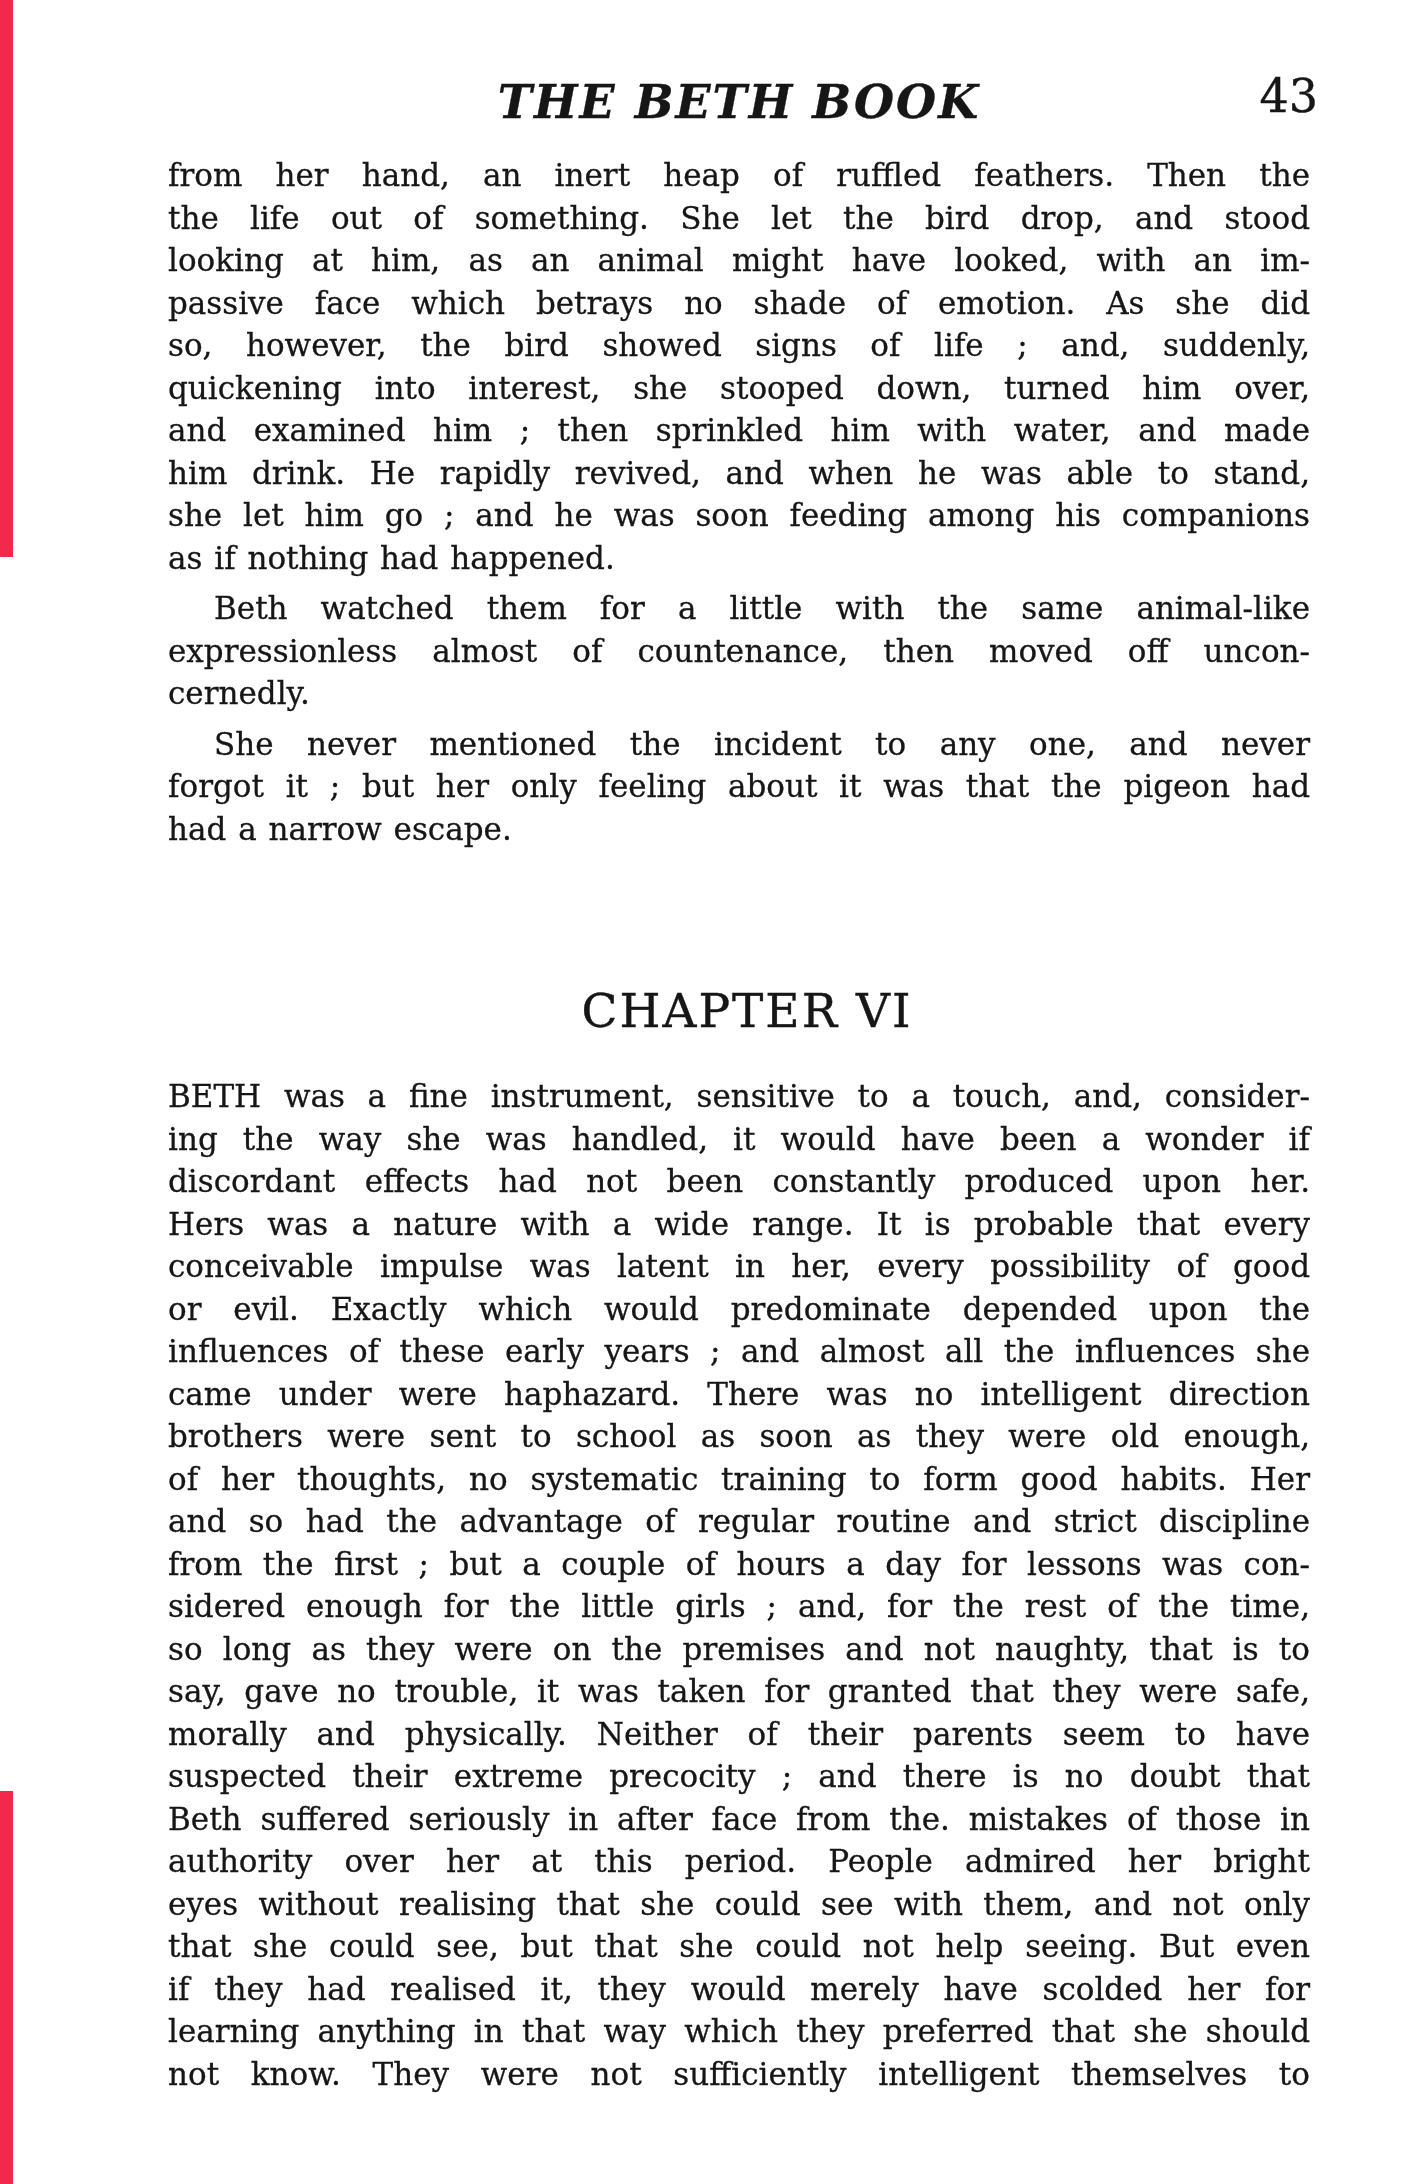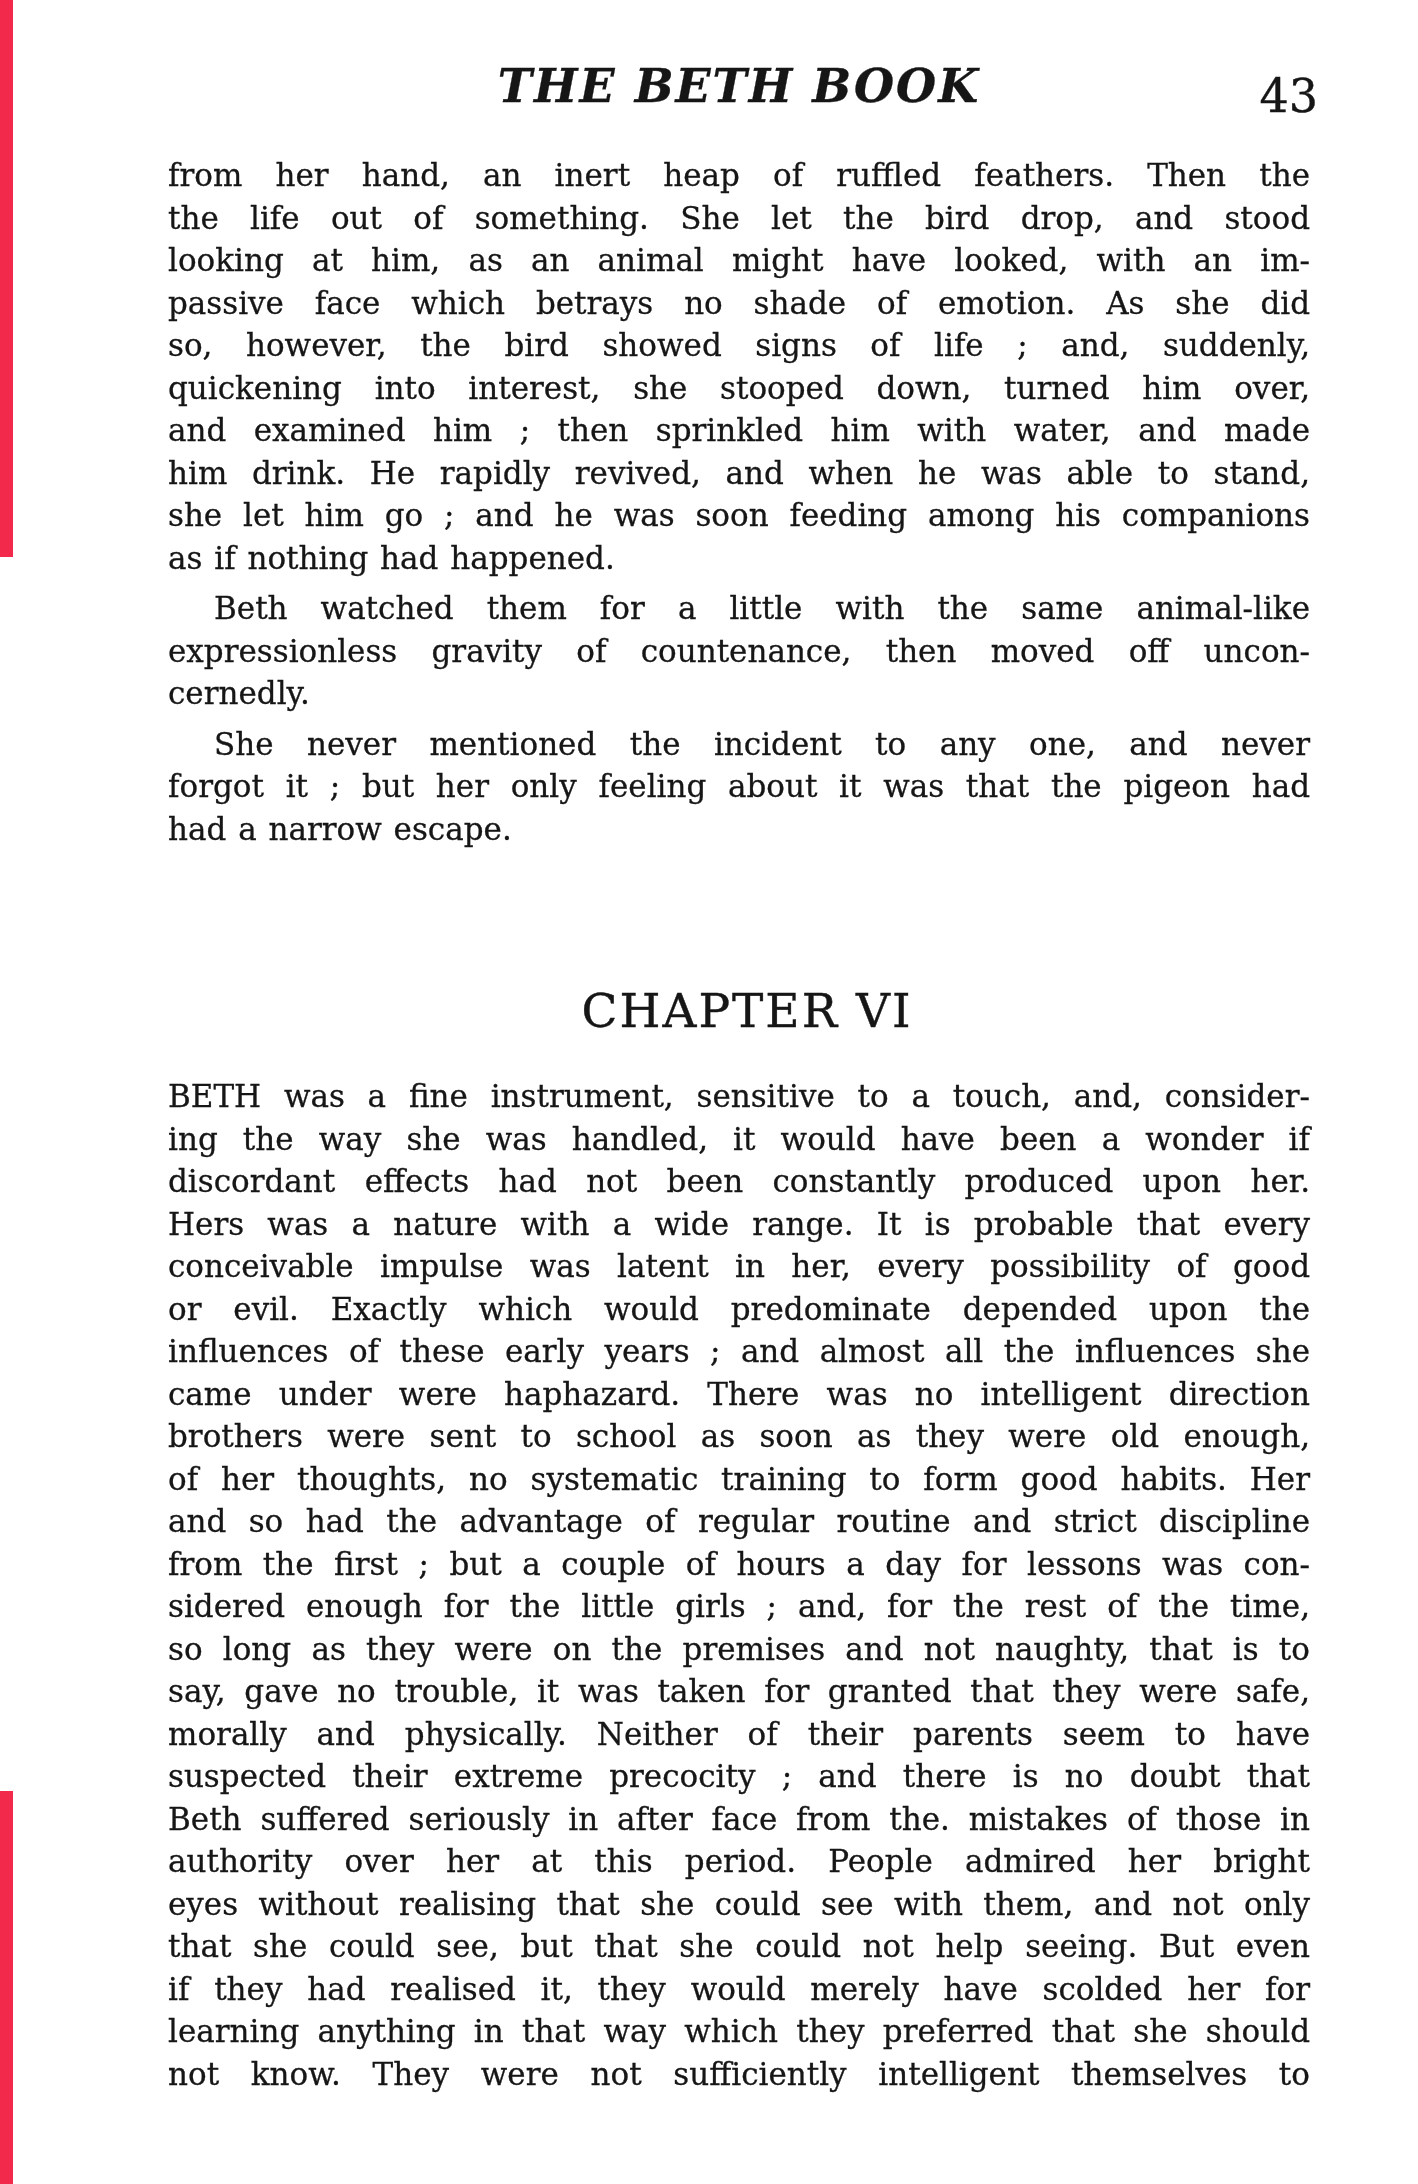--- a/index.html
+++ b/index.html
@@ -16,21 +16,21 @@
     background: #f2294a;
   }
   .strip-top    { top: 0;      height: 557px; }
   .strip-bottom { top: 1791px; height: 393px; }
 
   .running-header {
     position: absolute; left: 160px; top: 56px;
     width: 1158px; height: 70px;
   }
   .running-title {
-    position: absolute; left: 0; right: 0; top: 0;
+    position: absolute; left: 0; right: 0; top: 16px;
     text-align: center;
     font-style: italic; font-weight: bold;
     font-size: 46px; line-height: 60px;
     letter-spacing: 2px;
     -webkit-text-stroke: 0.3px #161616;
   }
   .page-number {
     position: absolute; right: 0; top: 14px;
     font-weight: normal; font-size: 46px; line-height: 52px;
     -webkit-text-stroke: 0.4px #161616;
@@ -82,21 +82,21 @@
         <div class="line">passive face which betrays no shade of emotion.  As she did</div>
         <div class="line">so, however, the bird showed signs of life ; and, suddenly,</div>
         <div class="line">quickening into interest, she stooped down, turned him over,</div>
         <div class="line">and examined him ; then sprinkled him with water, and made</div>
         <div class="line">him drink.  He rapidly revived, and when he was able to stand,</div>
         <div class="line">she let him go ; and he was soon feeding among his companions</div>
         <div class="line end">as if nothing had happened.</div>
       </div>
       <div class="para">
         <div class="line ind">Beth watched them for a little with the same animal-like</div>
-        <div class="line">expressionless gravity of countenance, then moved off uncon-</div>
+        <div class="line">expressionless almost of countenance, then moved off uncon-</div>
         <div class="line end">cernedly.</div>
       </div>
       <div class="para">
         <div class="line ind">She never mentioned the incident to any one, and never</div>
         <div class="line">forgot it ; but her only feeling about it was that the pigeon had</div>
         <div class="line end">had a narrow escape.</div>
       </div>
     </div>
   <h2 class="chapter-heading">CHAPTER VI</h2>
   <div id="after-heading" class="text-col">

